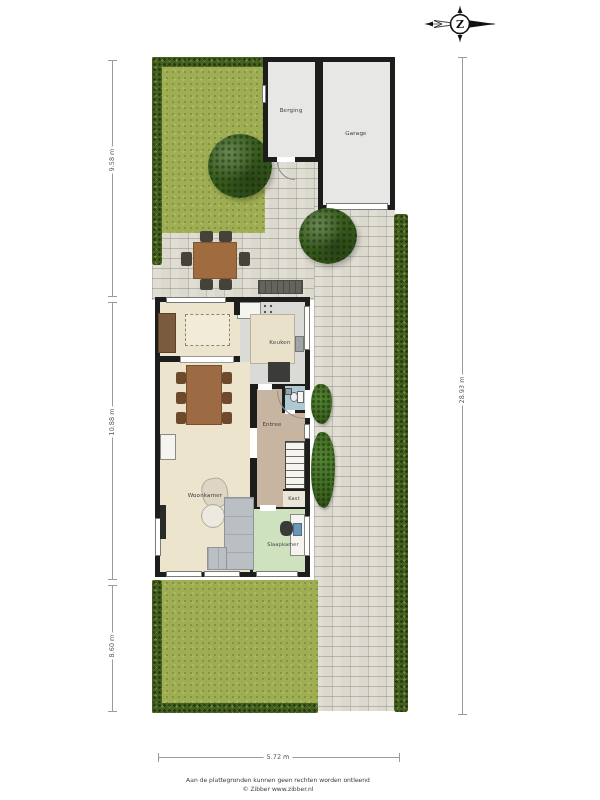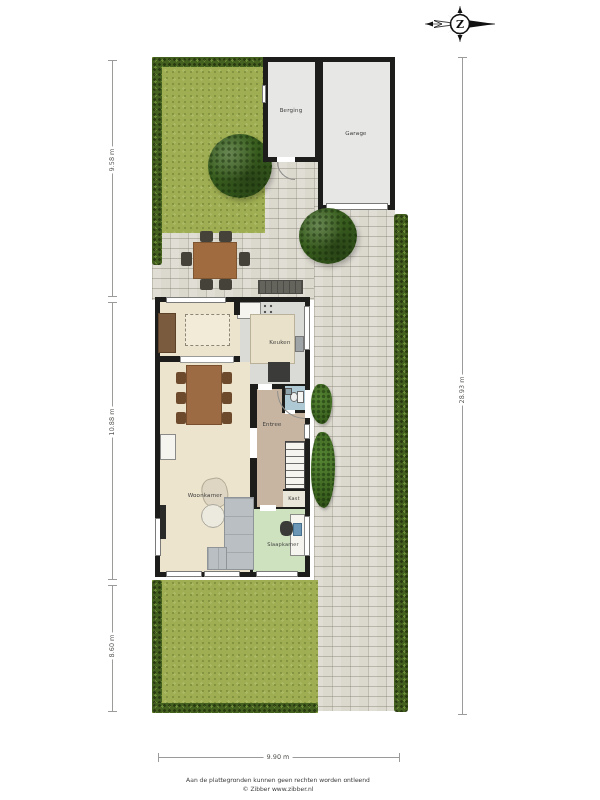--- a/index.html
+++ b/index.html
@@ -202,21 +202,21 @@
   <div class="dlab" style="left:112px;top:646px;">8.60 m</div>
 
   <div class="abs dimv" style="left:462px;top:57px;height:658px;"></div>
   <div class="abs tickh" style="left:458px;top:57px;"></div>
   <div class="abs tickh" style="left:458px;top:714px;"></div>
   <div class="dlab" style="left:462px;top:390px;">28.93 m</div>
 
   <div class="abs dimh" style="left:158px;top:757px;width:242px;"></div>
   <div class="abs tickv" style="left:158px;top:753px;"></div>
   <div class="abs tickv" style="left:399px;top:753px;"></div>
-  <div class="dlab-h" style="left:278px;top:757px;">9.90 m</div>
+  <div class="dlab-h" style="left:278px;top:757px;">5.72 m</div>
 
   <svg class="abs" style="left:424px;top:4px;" width="72" height="40" viewBox="0 0 72 40">
     <line x1="1" y1="20" x2="71" y2="20" stroke="#222" stroke-width="0.7"></line>
     <line x1="36" y1="2" x2="36" y2="38" stroke="#222" stroke-width="0.7"></line>
     <polygon points="2,20 9,17.5 9,22.5" fill="#111"></polygon>
     <polygon points="36,20 10,16.5 18,20 10,23.5" fill="#fff" stroke="#111" stroke-width="0.8"></polygon>
     <polygon points="28,14 71,20 28,26 34,20" fill="#111"></polygon>
     <polygon points="36,20 21,9 30,15.5" fill="#111"></polygon>
     <polygon points="36,20 21,31 30,24.5" fill="#111"></polygon>
     <polygon points="33.5,9 36,3 38.5,9" fill="#111"></polygon>

